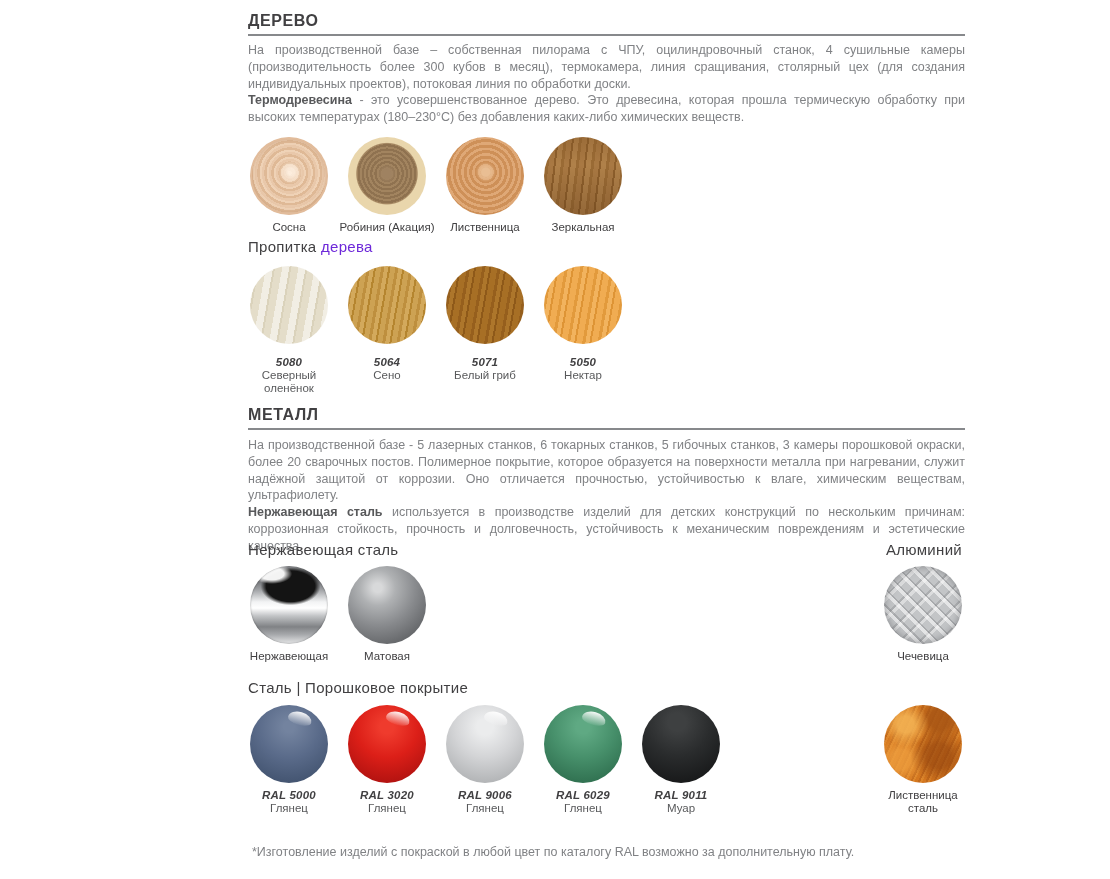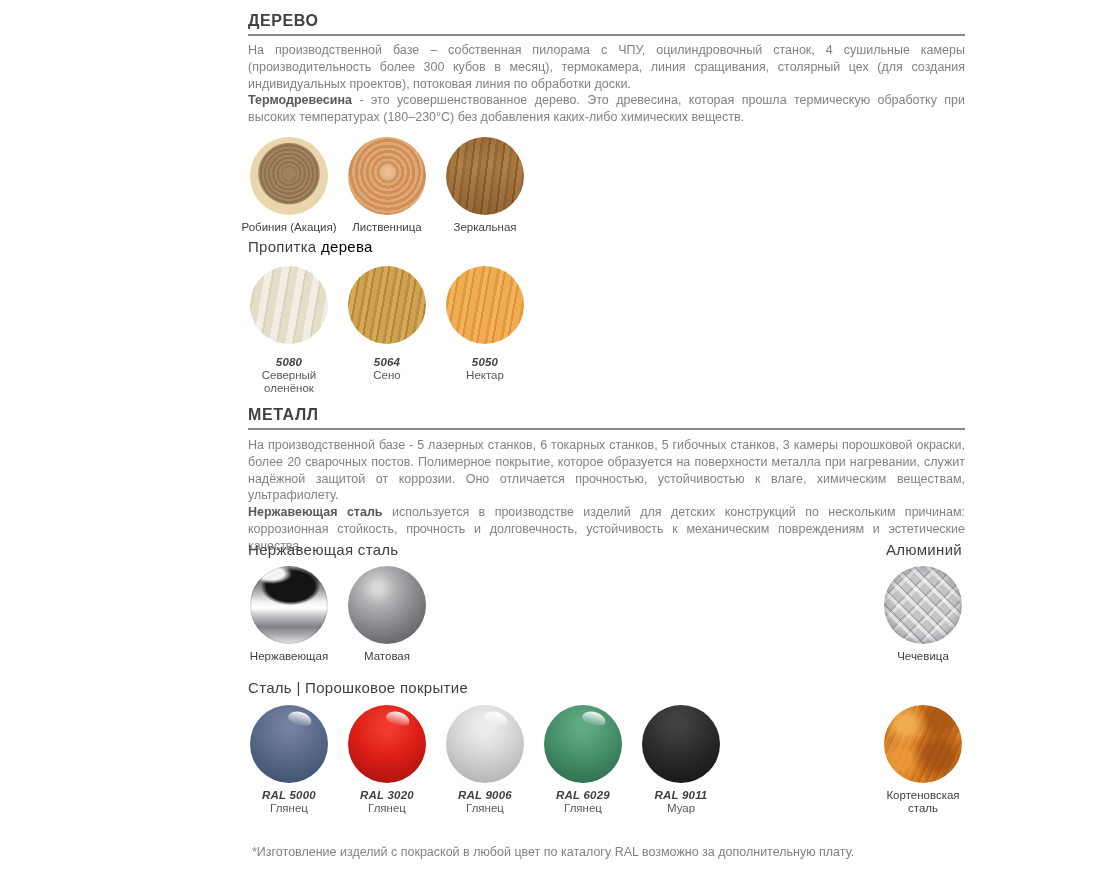--- a/index.html
+++ b/index.html
@@ -16,21 +16,21 @@
   }
   .body-text {
     position:absolute; left:248px; width:717px;
     font-size:12.5px; line-height:16.8px; color:#808285;
     text-align:justify;
   }
   .body-text .term { font-weight:bold; color:#58595B; }
   .sub-heading {
     position:absolute; font-size:15px; color:#414042; letter-spacing:.3px;
   }
-  .sub-heading .lighter { color:#000000; }
+  .sub-heading .lighter { color:#6d28d9; }
   .footnote {
     position:absolute; left:252px; width:717px;
     font-size:12.5px; color:#808285;
   }
   
   .swatch-row { position:absolute; left:240px; display:flex; }
   .cell { width:98px; display:flex; flex-direction:column; align-items:center; }
   .side-col { position:absolute; left:874px; width:98px; display:flex; flex-direction:column; align-items:center; }
   .sw { position:relative; width:78px; height:78px; border-radius:50%; flex:0 0 auto; }
   .cap { margin-top:6px; text-align:center; font-size:11.5px; line-height:13px; color:#414042; }
@@ -124,20 +124,24 @@
 
   <div class="rule-heading" style="top:12px;">ДЕРЕВО</div>
 
   <div class="body-text" style="top:42px;">
     <p>На производственной базе – собственная пилорама с ЧПУ, оцилиндровочный станок, 4 сушильные камеры (производительность более 300 кубов в месяц), термокамера, линия сращивания, столярный цех (для создания индивидуальных проектов), потоковая линия по обработки доски.</p>
     <p><span class="term">Термодревесина</span><span> - это усовершенствованное дерево. Это древесина, которая прошла термическую обработку при высоких температурах (180–230°C) без добавления каких-либо химических веществ.</span></p>
   </div>
 
   <div class="swatch-row" style="top:137px;">
     <div class="cell">
+      <div class="sw tx-pine"></div>
+      <div class="cap plain">Сосна</div>
+    </div>
+    <div class="cell">
       <div class="sw tx-robinia"></div>
       <div class="cap plain" style="white-space:nowrap;">Робиния (Акация)</div>
     </div>
     <div class="cell">
       <div class="sw tx-larch"></div>
       <div class="cap plain">Лиственница</div>
     </div>
     <div class="cell">
       <div class="sw tx-thermo"></div>
       <div class="cap plain">Зеркальная</div>
@@ -158,20 +162,27 @@
       </div>
     </div>
     <div class="cell">
       <div class="sw tx-5064"></div>
       <div class="cap" style="margin-top:12px;">
         <div class="code">5064</div>
         <div class="nm">Сено</div>
       </div>
     </div>
     <div class="cell">
+      <div class="sw tx-5071"></div>
+      <div class="cap" style="margin-top:12px; white-space:nowrap;">
+        <div class="code">5071</div>
+        <div class="nm">Белый гриб</div>
+      </div>
+    </div>
+    <div class="cell">
       <div class="sw tx-5050"></div>
       <div class="cap" style="margin-top:12px;">
         <div class="code">5050</div>
         <div class="nm">Нектар</div>
       </div>
     </div>
   </div>
 
   <div class="rule-heading" style="top:406px;">МЕТАЛЛ</div>
 
@@ -242,18 +253,18 @@
       <div class="sw tx-ral9011"></div>
       <div class="cap">
         <div class="code">RAL 9011</div>
         <div class="nm">Муар</div>
       </div>
     </div>
   </div>
 
   <div class="side-col" style="top:705px;">
     <div class="sw tx-corten"></div>
-    <div class="cap plain">Кортеновская сталь</div>
+    <div class="cap plain">Лиственница сталь</div>
   </div>
 
   <div class="footnote" style="top:845px;">*Изготовление изделий с покраской в любой цвет по каталогу RAL возможно за дополнительную плату.</div>
 
 </div>
 
 </body></html>

